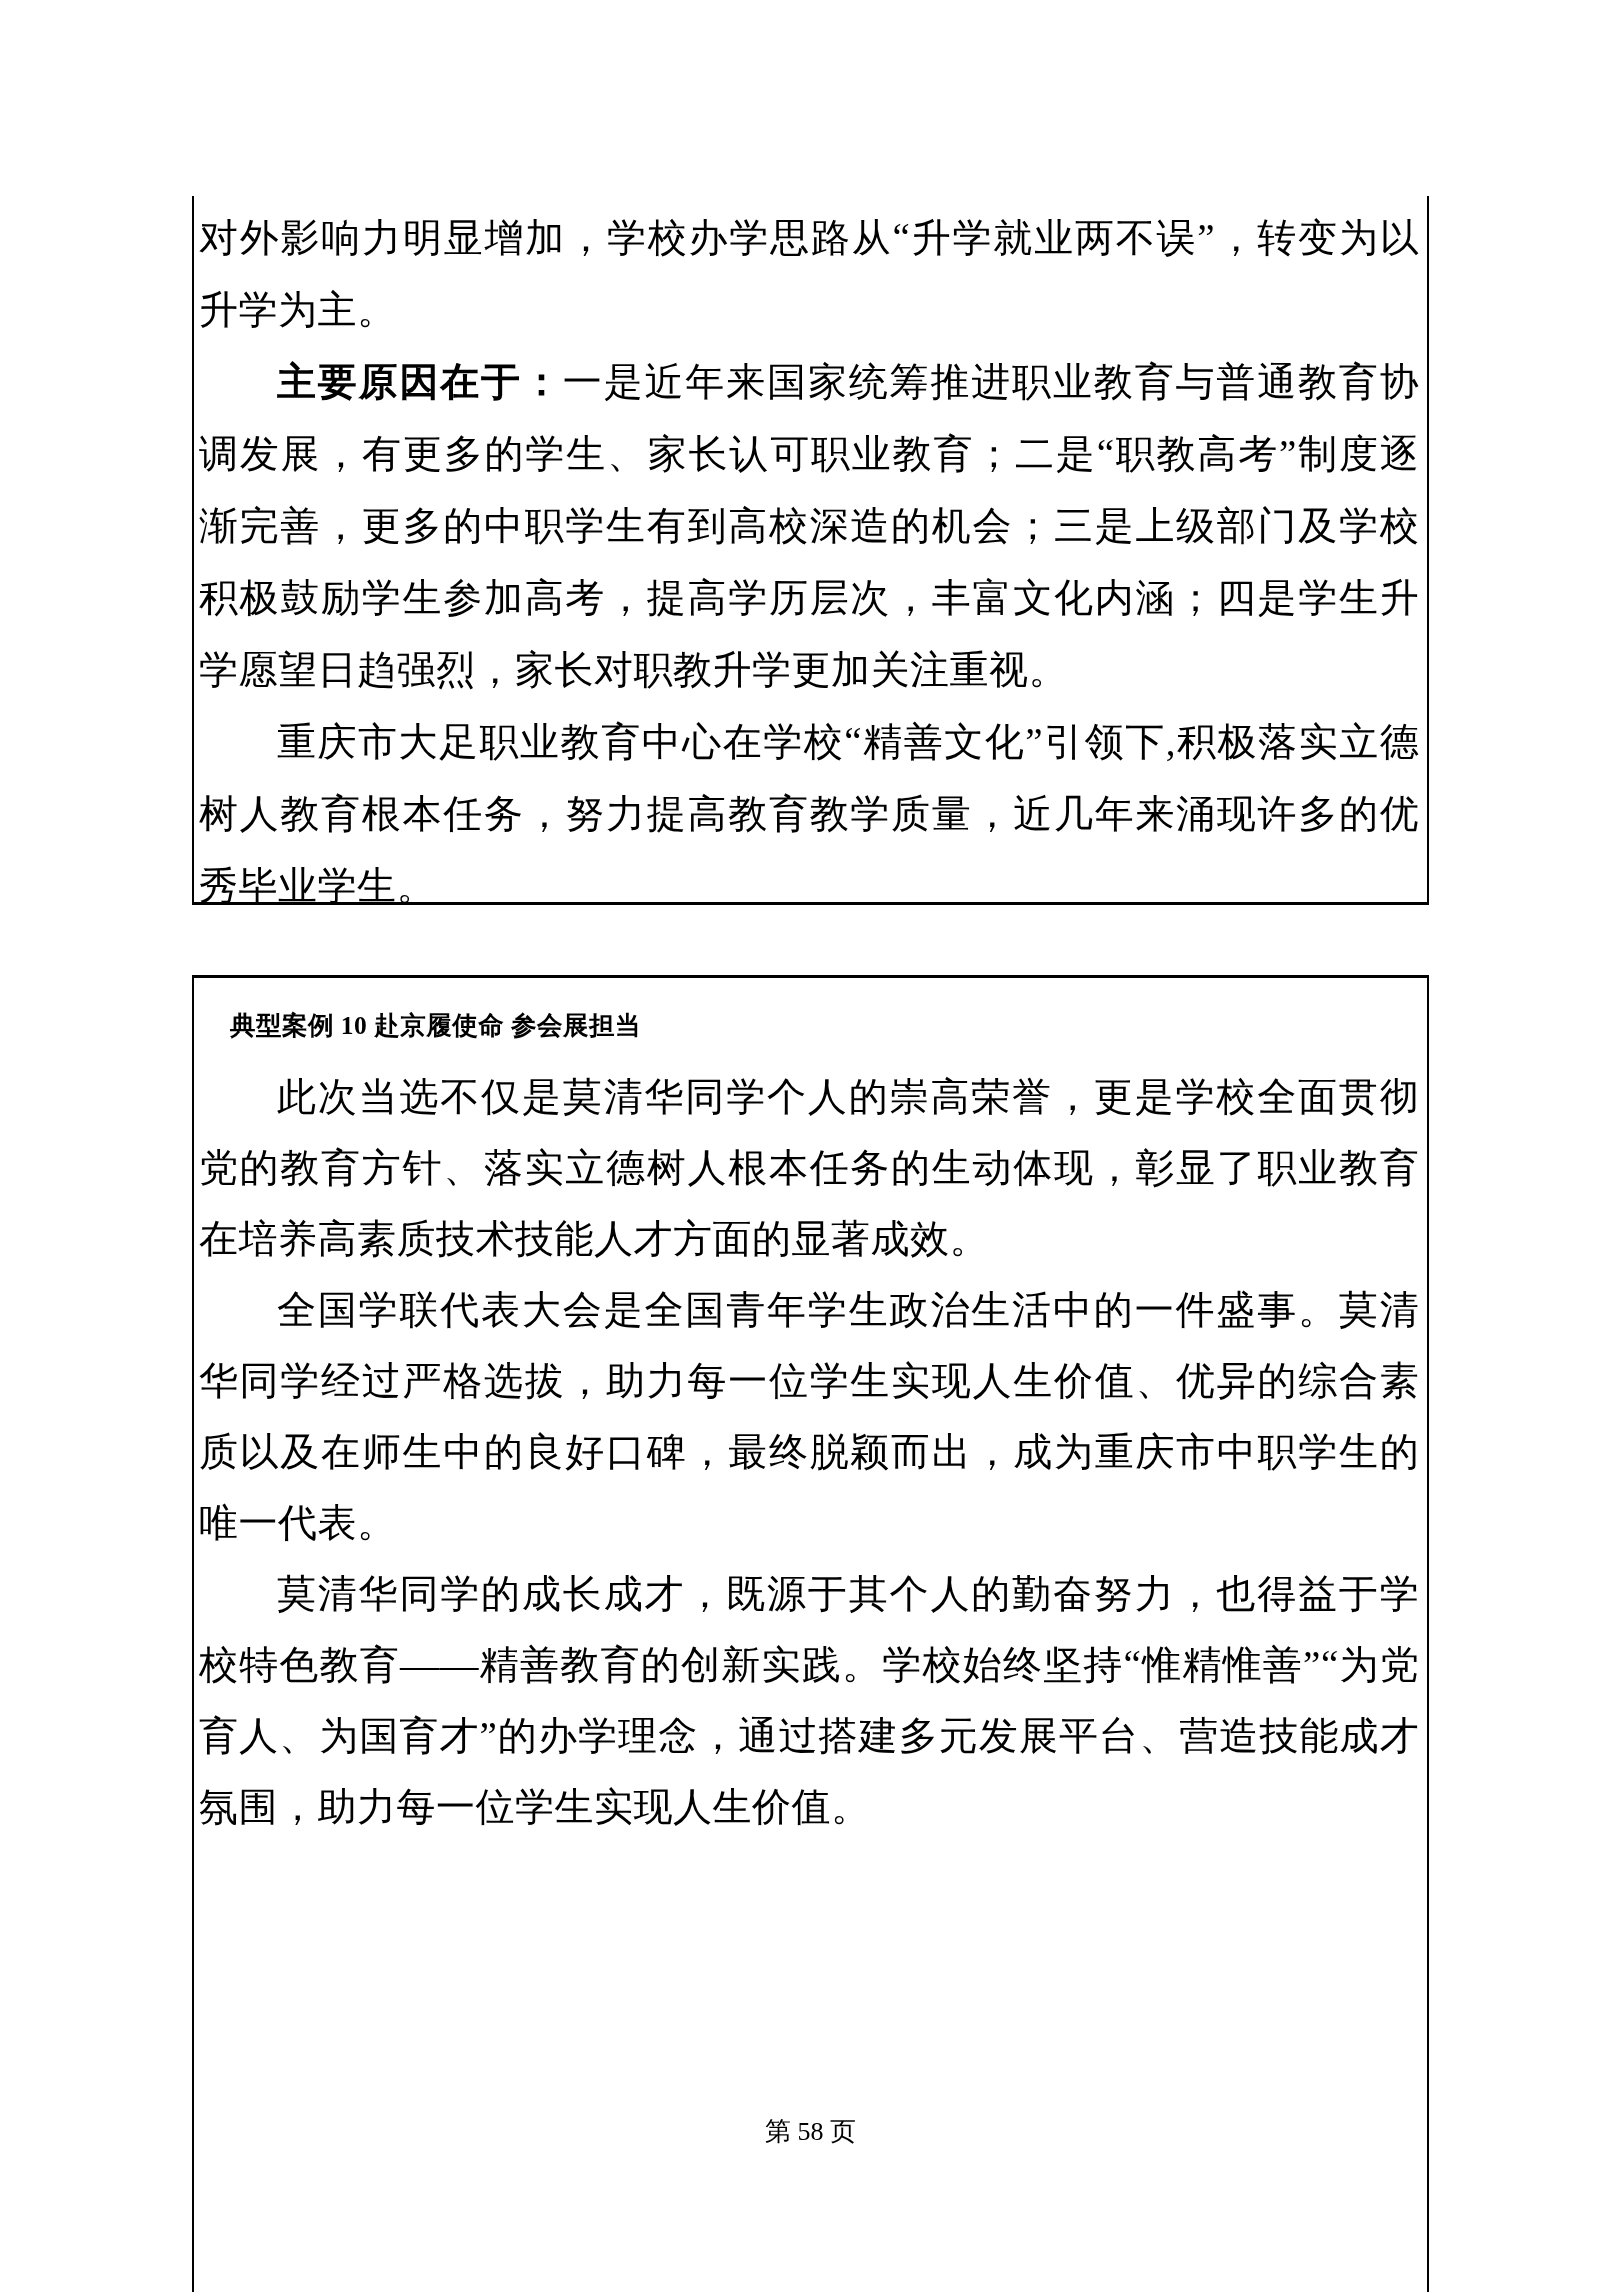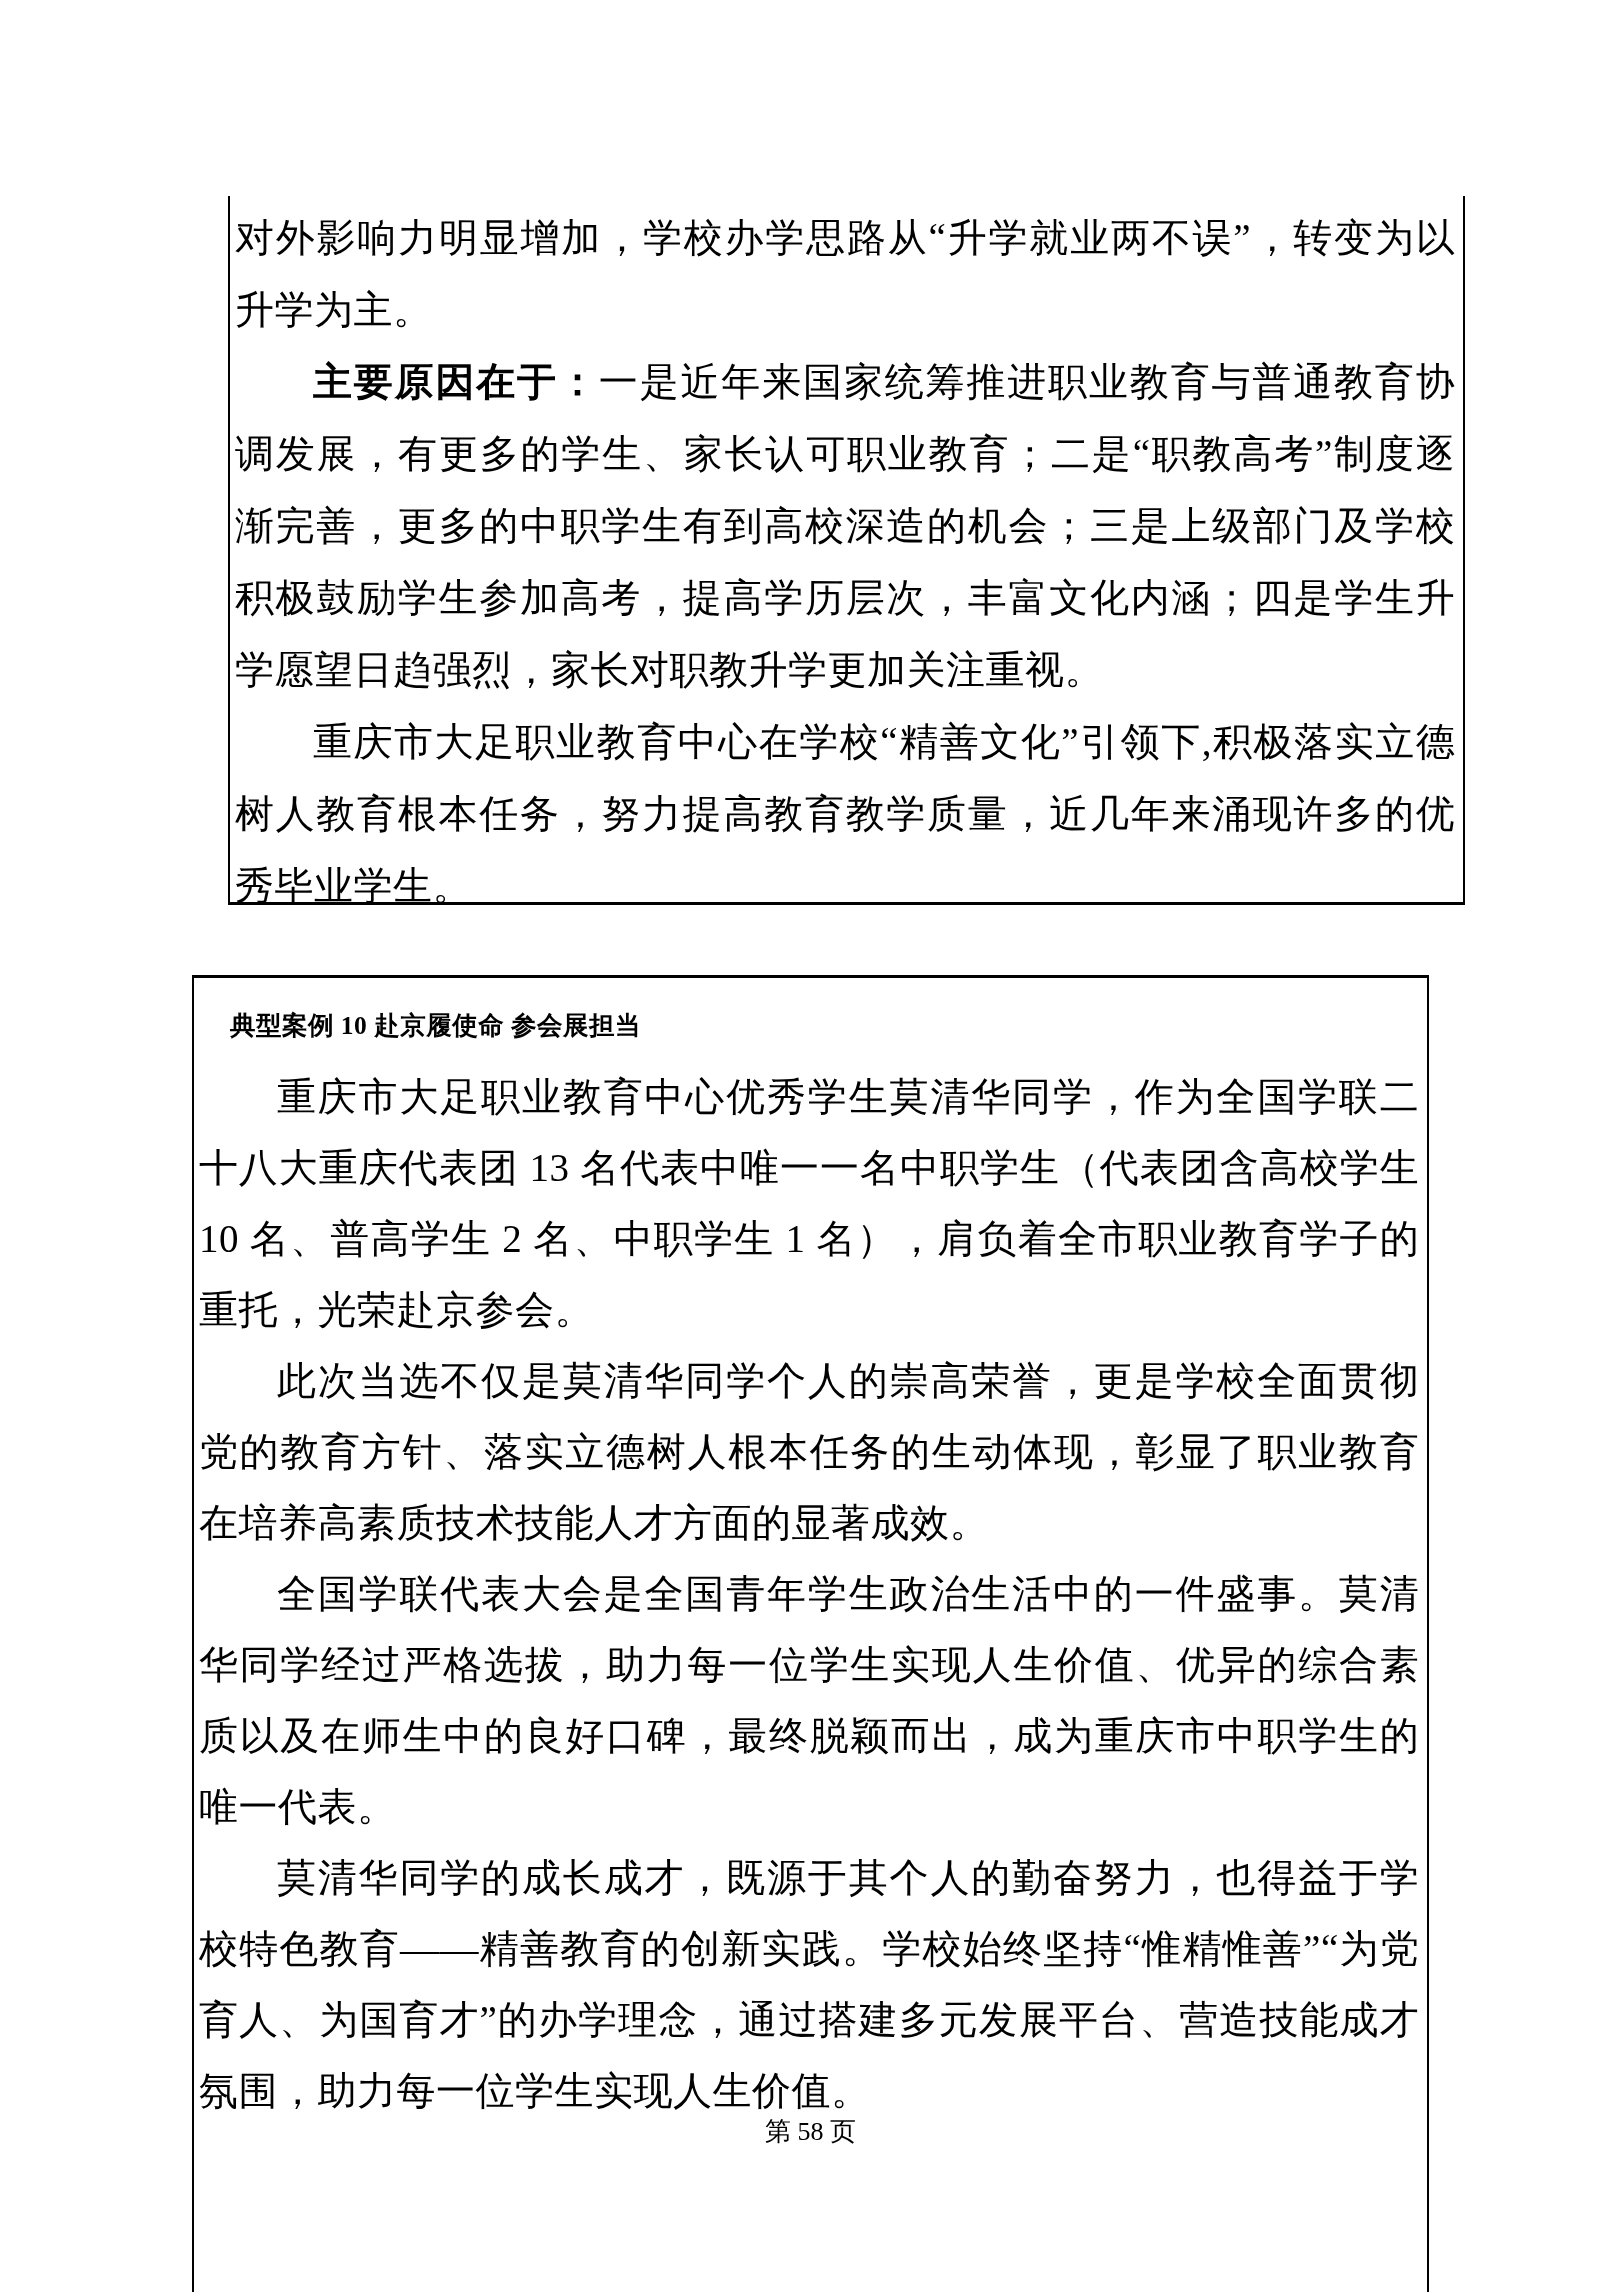--- a/index.html
+++ b/index.html
@@ -21,21 +21,20 @@
     overflow: hidden;
   }
   
   .box-continued {
     top: 196px;
     height: 709px;
     border-left: 2.9px solid #000000;
     border-right: 2.9px solid #000000;
     border-bottom: 3.9px solid #000000;
     padding: 5.9px 7.8px 0 4.9px;
-    margin-left: 36px;
   }
   .box-case {
     top: 975px;
     height: 1324px;
     border: 2.9px solid #000000;
     border-top-width: 3.9px;
     border-bottom-width: 3.9px;
     padding: 11.8px 7.8px 0 4.9px;
   }
   .body-text {
@@ -72,21 +71,20 @@
 <div class="page">
 
   <section class="box box-continued">
     <p class="body-text">对外影响力明显增加，学校办学思路从“升学就业两不误”，转变为以升学为主。</p>
     <p class="body-text indent"><b class="lead-bold">主要原因在于：</b><span>一是近年来国家统筹推进职业教育与普通教育协调发展，有更多的学生、家长认可职业教育；二是“职教高考”制度逐渐完善，更多的中职学生有到高校深造的机会；三是上级部门及学校积极鼓励学生参加高考，提高学历层次，丰富文化内涵；四是学生升学愿望日趋强烈，家长对职教升学更加关注重视。</span></p>
     <p class="body-text indent">重庆市大足职业教育中心在学校“精善文化”引领下,积极落实立德树人教育根本任务，努力提高教育教学质量，近几年来涌现许多的优秀毕业学生。</p>
   </section>
 
   <section class="box box-case">
     <p class="case-title">典型案例 10 赴京履使命 参会展担当</p>
-    <p class="body-text indent">重庆市大足职业教育中心优秀学生莫清华同学，作为全国学联二十八大重庆代表团 13 名代表中唯一一名中职学生（代表团含高校学生 10 名、普高学生 2 名、中职学生 1 名），肩负着全市职业教育学子的重托，光荣赴京参会。</p>
     <p class="body-text indent">此次当选不仅是莫清华同学个人的崇高荣誉，更是学校全面贯彻党的教育方针、落实立德树人根本任务的生动体现，彰显了职业教育在培养高素质技术技能人才方面的显著成效。</p>
     <p class="body-text indent">全国学联代表大会是全国青年学生政治生活中的一件盛事。莫清华同学经过严格选拔，助力每一位学生实现人生价值、优异的综合素质以及在师生中的良好口碑，最终脱颖而出，成为重庆市中职学生的唯一代表。</p>
     <p class="body-text indent">莫清华同学的成长成才，既源于其个人的勤奋努力，也得益于学校特色教育——精善教育的创新实践。学校始终坚持“惟精惟善”“为党育人、为国育才”的办学理念，通过搭建多元发展平台、营造技能成才氛围，助力每一位学生实现人生价值。</p>
   </section>
 
   <div class="footer">
     <span>第 58 页</span>
   </div>
 
 </div>

